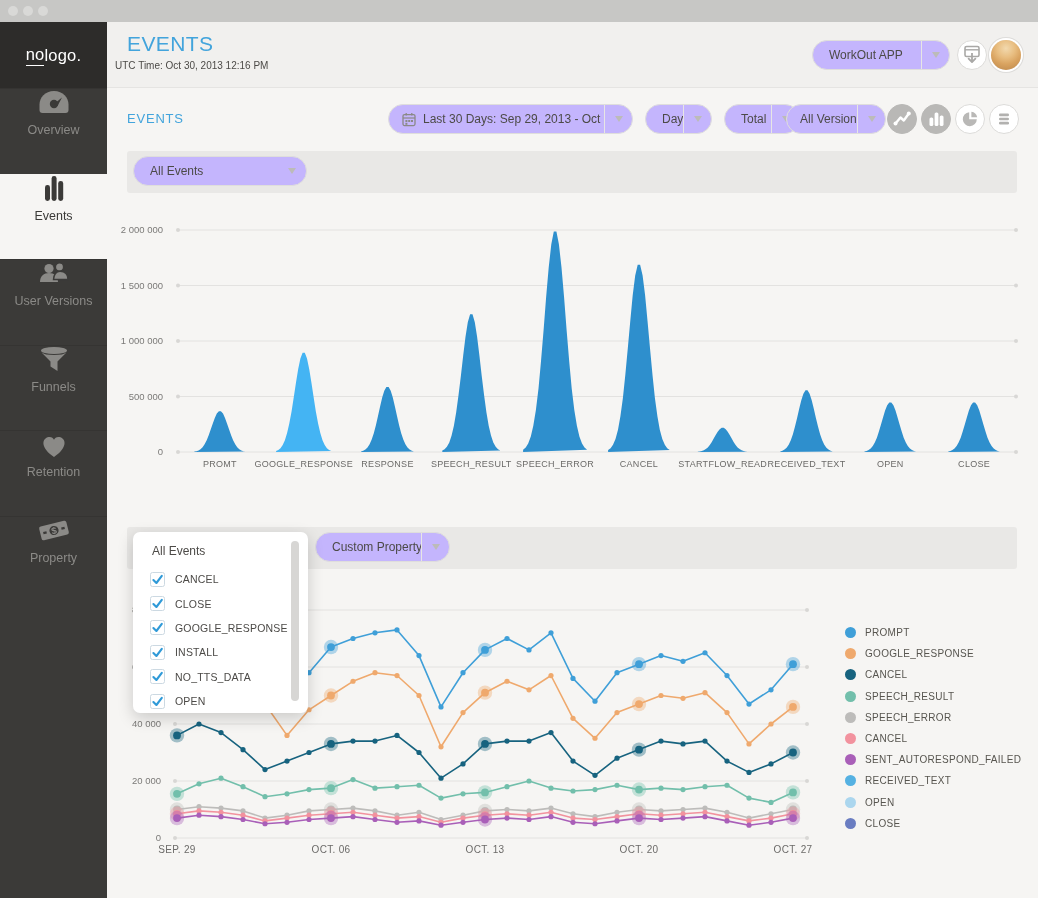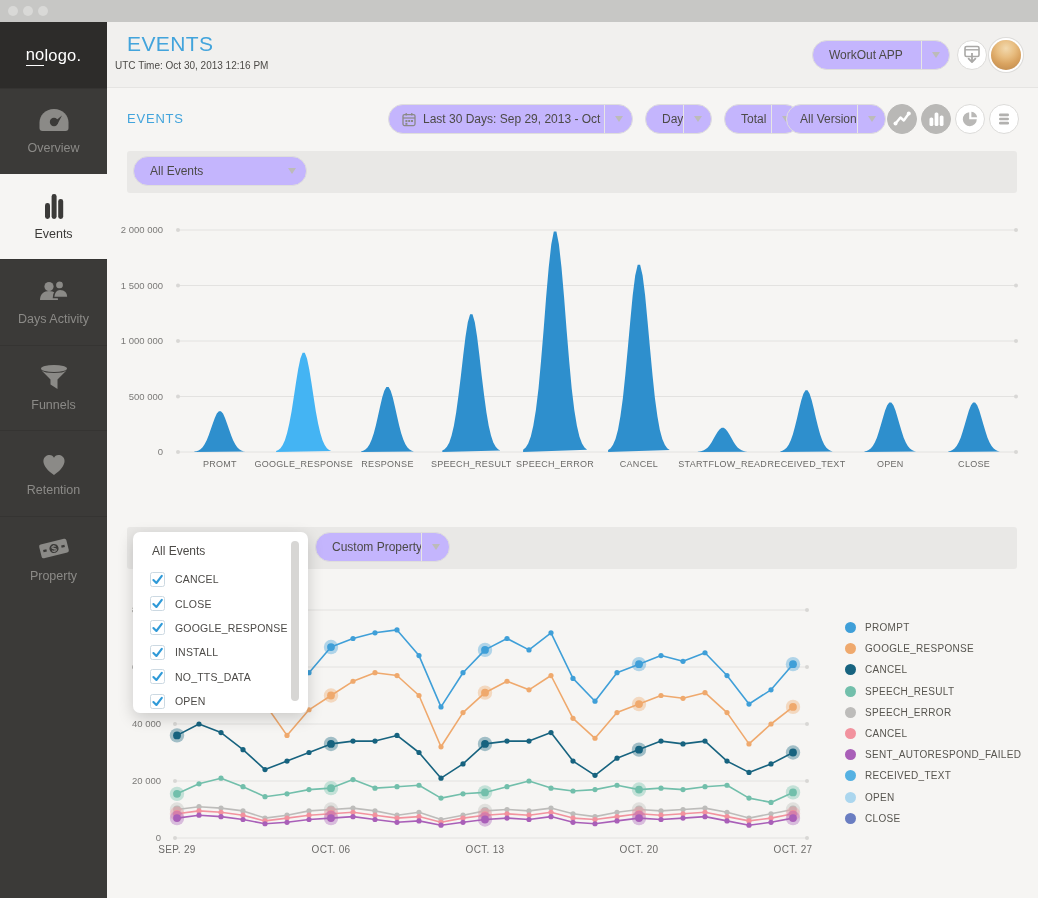--- a/index.html
+++ b/index.html
@@ -8,21 +8,21 @@
          font-family:"Liberation Sans",sans-serif;overflow:hidden;}
   
   .chrome{position:absolute;left:0;top:0;width:1038px;height:22px;background:#c7c7c5;}
   .chrome .dot{position:absolute;top:6px;width:10px;height:10px;border-radius:50%;background:#d9d9d7;}
   
   .sidebar{position:absolute;left:0;top:22px;width:107px;height:876px;background:#3b3a38;}
   .logo{height:66px;background:#2d2c2a;display:flex;align-items:center;justify-content:center;
         color:#fff;font-size:16.5px;letter-spacing:.2px;}
   .logo .no{font-weight:400;border-bottom:1.5px solid #fff;padding-bottom:1px;}
   .logo .rest{font-weight:400;}
-  .nav-item{height:85.5px;display:flex;flex-direction:column;align-items:center;justify-content:center;
+  .nav-item{height:85.5px;display:flex;flex-direction:column;align-items:center;
             gap:7px;color:#8b8a87;font-size:12.5px;cursor:pointer;border-top:1px solid rgba(0,0,0,.10);}
   .nav-item svg{display:block;}
   .nav-item.active{background:#f6f5f3;color:#3b3a38;border-top-color:transparent;}
   
   .header{position:absolute;left:107px;top:22px;width:931px;height:66px;background:#f1f0ee;
           border-bottom:1px solid #e5e4e2;}
   .page-title{position:absolute;left:20px;top:10px;font-size:21px;color:#42a4dc;letter-spacing:.4px;}
   .page-sub{position:absolute;left:8px;top:38px;font-size:10px;color:#4c4a47;}
   
   .pill{position:absolute;height:30px;background:#c4b5fd;border:1px solid #dfdedc;border-radius:15px;
@@ -46,21 +46,21 @@
                   border-radius:7px;box-shadow:0 5px 16px rgba(0,0,0,.18);z-index:30;padding:12px 0 0 0;}
   .dropdown-title{font-size:12px;color:#4c4a47;padding-left:19px;margin-bottom:9px;}
   .opt{display:flex;align-items:center;gap:10px;height:24.4px;padding-left:17px;cursor:pointer;}
   .cb{width:15px;height:15px;border:1px solid #ccd9e2;border-radius:2.5px;background:#fff;
       display:flex;align-items:center;justify-content:center;flex:0 0 15px;}
   .opt-label{font-size:10.5px;color:#4c4a47;letter-spacing:.2px;}
   .panel-scrollbar{position:absolute;right:9px;top:9px;width:8px;height:160px;background:#d7d6d4;
                    border-radius:4px;cursor:pointer;}
   
   .legend{position:absolute;left:845px;top:622px;width:190px;z-index:5;}
-  .legend-item{display:flex;gap:9px;height:21.2px;}
+  .legend-item{display:flex;align-items:center;gap:9px;height:21.2px;}
   .legend-dot{width:11px;height:11px;border-radius:50%;flex:0 0 11px;}
   .legend-label{font-size:10px;color:#57554f;letter-spacing:.3px;}
   .chart-wrap{position:absolute;z-index:1;}
   svg text{font-family:"Liberation Sans",sans-serif;}
 </style>
 </head>
 <body>
 
 <div class="stage">
 
@@ -102,21 +102,21 @@
           <span>
             <svg width="40" height="27" viewBox="0 0 40 27">
               <g fill="currentColor">
                 <circle cx="15" cy="8.5" r="4.6"></circle>
                 <path d="M6,22 c0,-6 4,-9 9,-9 c5,0 9,3 9,9 z"></path>
                 <circle cx="25.5" cy="7" r="4.1" stroke="#3b3a38" stroke-width="1.4"></circle>
                 <path d="M19.5,19.5 c0.5,-5.5 3,-8.3 6.5,-8.3 c4.5,0 8,2.8 8,8.3 z" stroke="#3b3a38" stroke-width="1.4"></path>
               </g>
             </svg>
           </span>
-          <span>Days Activity</span>
+          <span>User Versions</span>
         </div>
         <div class="nav-item">
           <span>
             <svg width="40" height="27" viewBox="0 0 40 27">
               <path d="M7,4.5 a13,3.6 0 0 0 26,0 a13,3.6 0 0 0 -26,0 z M7.6,6.5 L16.5,15.5 L16.5,20.5 L23.5,25 L23.5,15.5 L32.4,6.5 a13,3.6 0 0 1 -24.8,0 z" fill="currentColor"></path>
             </svg>
           </span>
           <span>Funnels</span>
         </div>
         <div class="nav-item">

